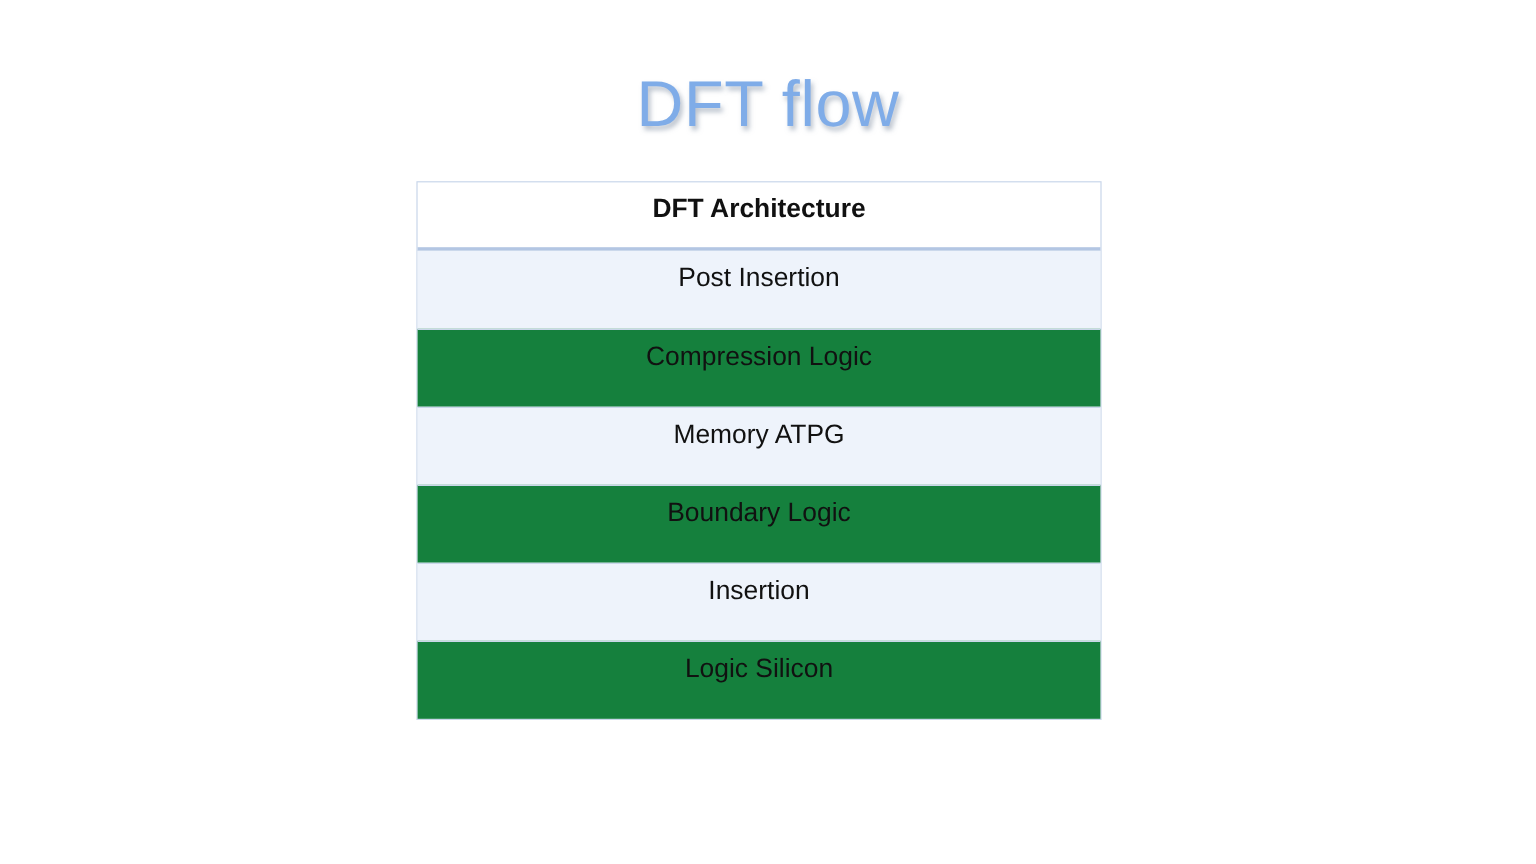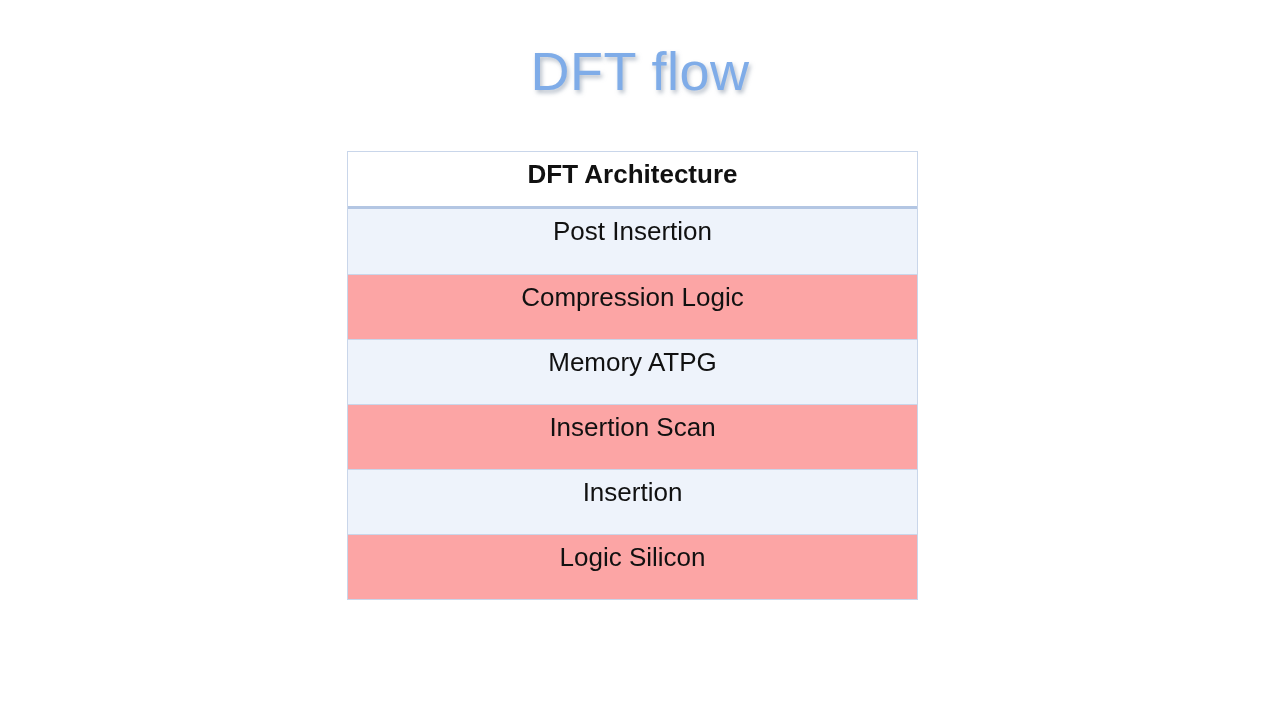--- a/index.html
+++ b/index.html
@@ -11,21 +11,21 @@
     position: relative;
     width: 1280px;
     height: 720px;
     background: #ffffff;
     font-family: "Liberation Sans", sans-serif;
     overflow: hidden;
   }
   .slide-title {
     position: absolute;
     left: 0;
-    top: 40px;
+    top: 56px;
     width: 100%;
     margin: 0;
     text-align: center;
     font-size: 54px;
     font-weight: 400;
     letter-spacing: 0.5px;
     color: #7face8;
     text-shadow: 2px 3px 4px rgba(125, 140, 160, 0.55);
   }
   .flow-table {
@@ -33,34 +33,34 @@
     left: 347px;
     top: 151px;
     width: 571px;
     box-sizing: border-box;
     border: 1px solid #c9d6ea;
     background: #ffffff;
   }
   .cell {
     box-sizing: border-box;
     text-align: center;
-    font-size: 26px;
+    font-size: 22px;
     color: #111111;
     line-height: 26px;
   }
   .cell.header {
     height: 57px;
     padding-top: 9px;
     font-weight: bold;
     border-bottom: 3px solid #b3c6e3;
   }
   .cell.row {
     height: 65px;
     padding-top: 9px;
-    background: #fca5a5;
+    background: #15803d;
   }
   .cell.row + .cell.row {
     border-top: 1px solid #c9d6ea;
   }
   
   .flow-table .cell:nth-child(even) {
     background: #eef3fb;
   }
 </style>
 </head>
@@ -68,18 +68,18 @@
 
 <div class="slide">
 
   <h1 class="slide-title">DFT flow</h1>
 
   <div class="flow-table">
     <div class="cell header">DFT Architecture</div>
     <div class="cell row">Post Insertion</div>
     <div class="cell row">Compression Logic</div>
     <div class="cell row">Memory ATPG</div>
-    <div class="cell row">Insertion Scan</div>
+    <div class="cell row">Boundary Logic</div>
     <div class="cell row">Insertion</div>
     <div class="cell row">Logic Silicon</div>
   </div>
 
 </div>
 
 </body></html>

